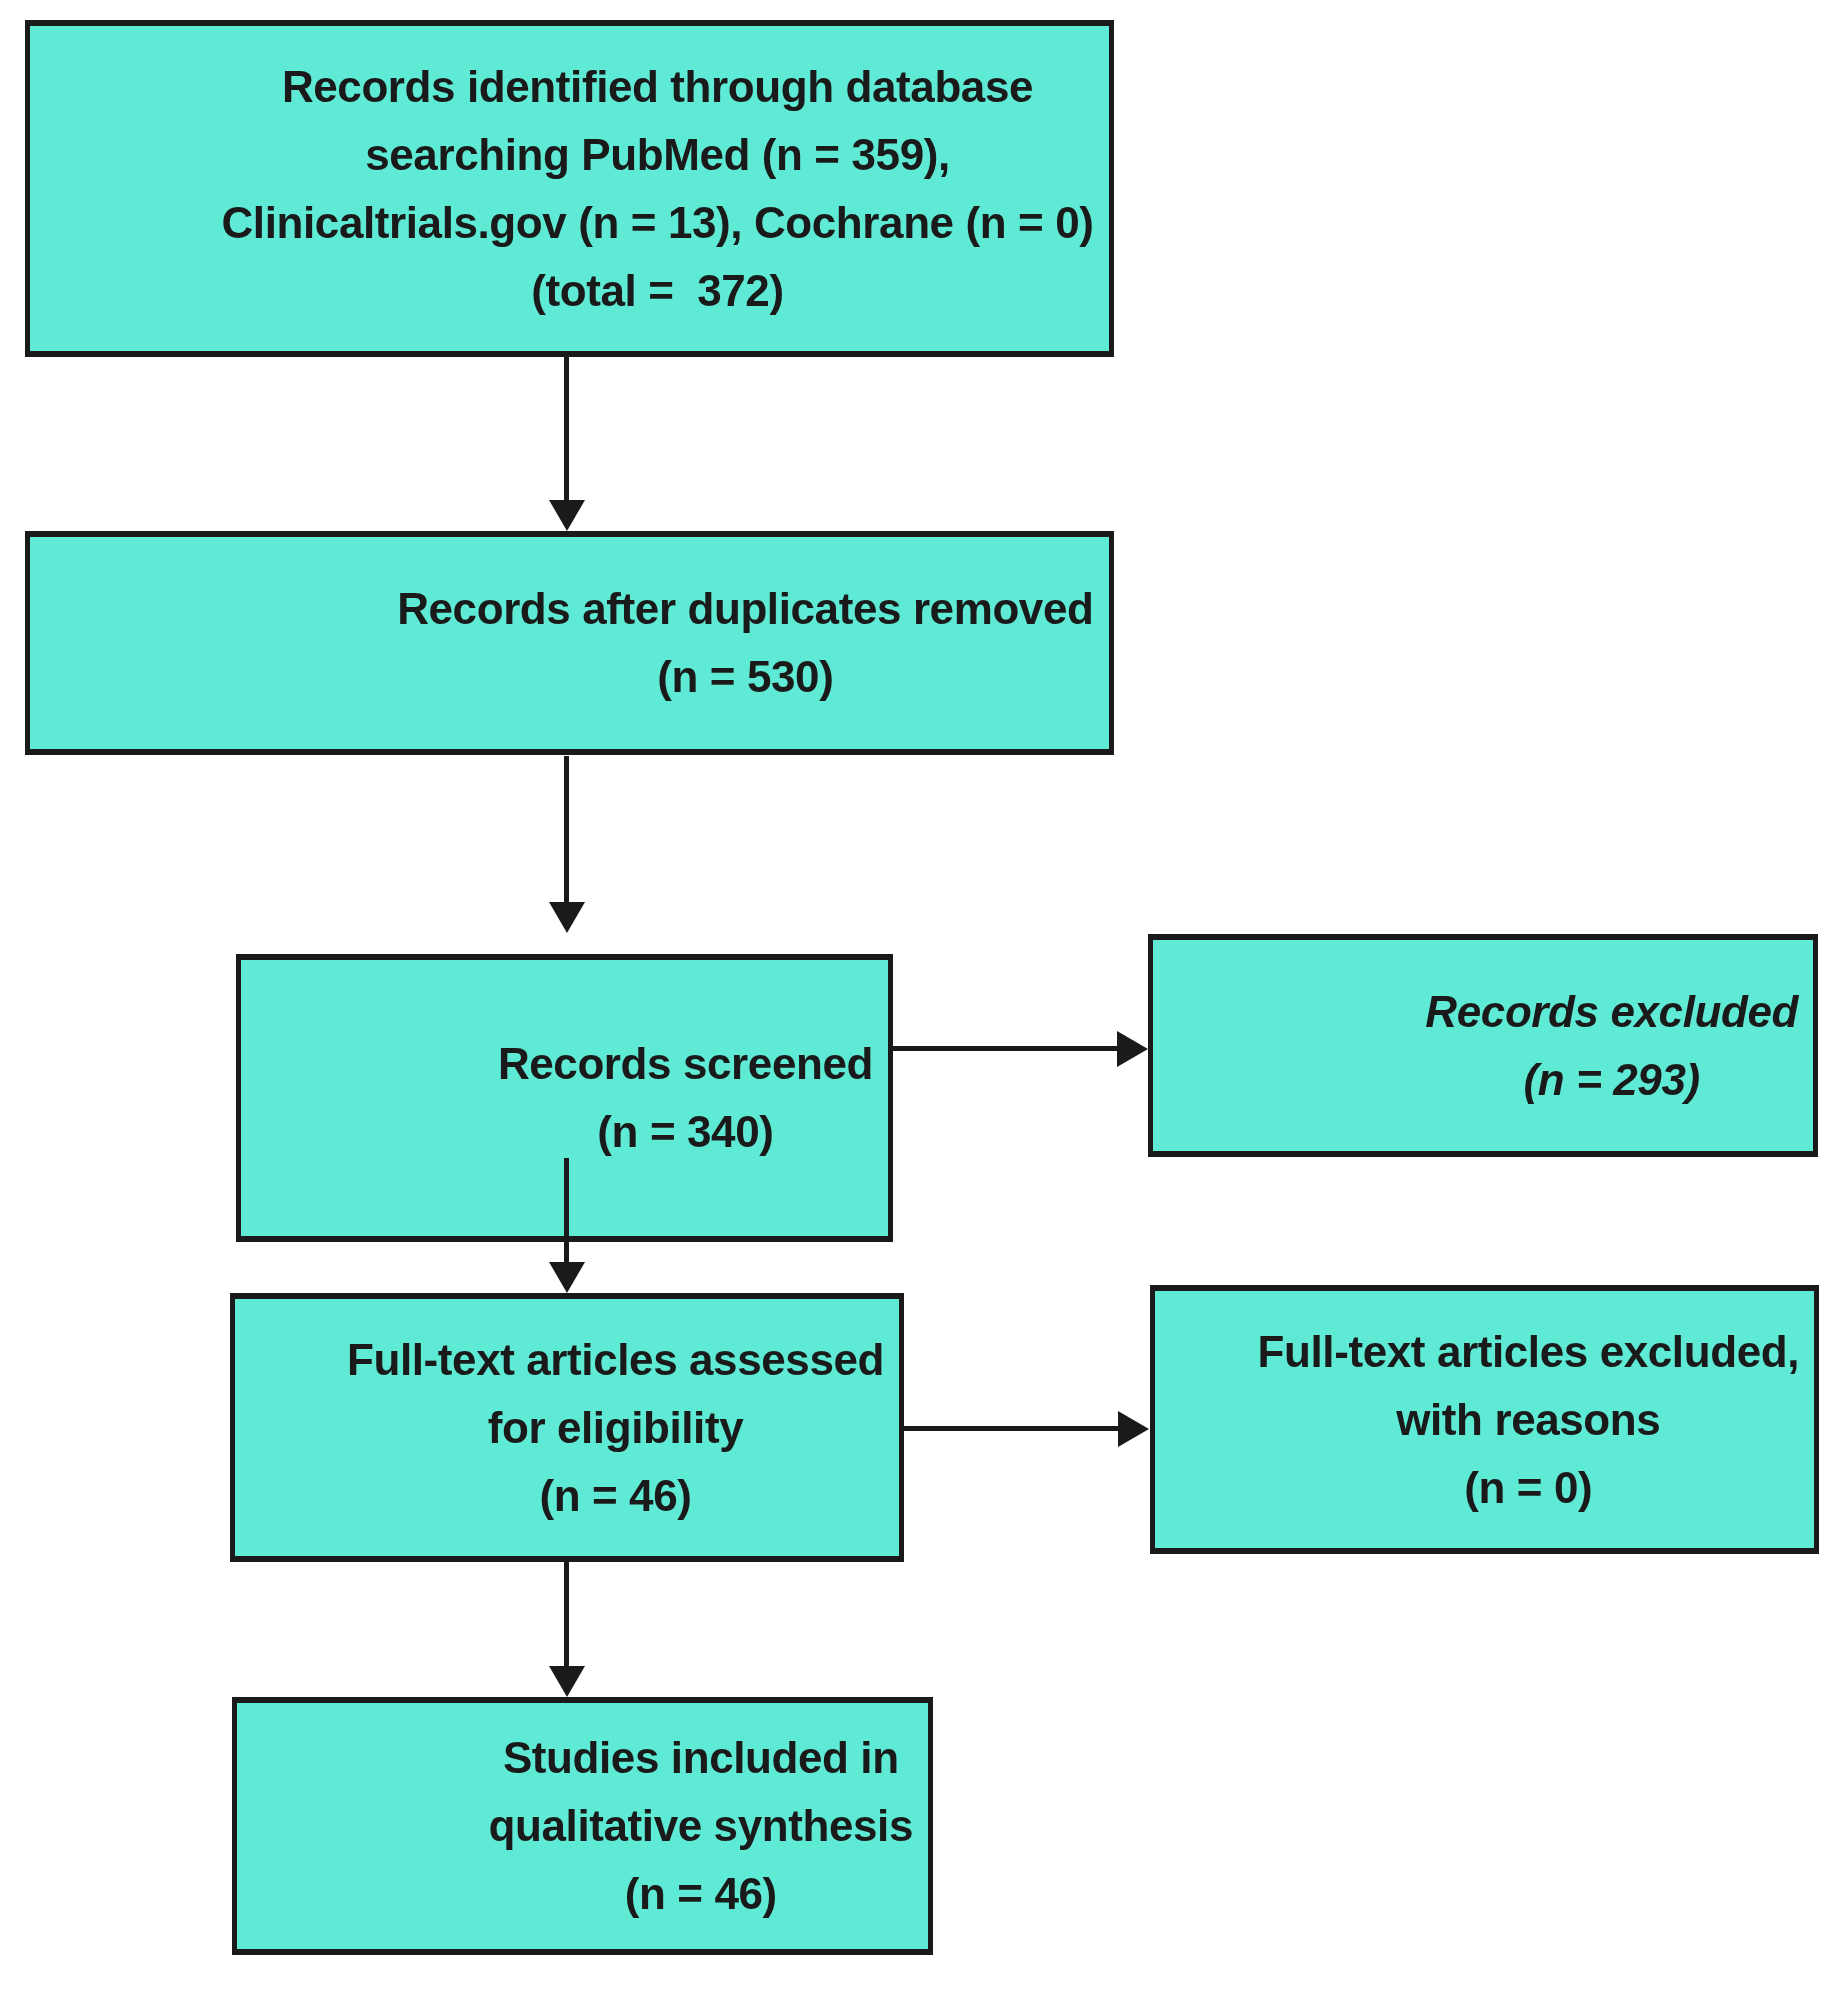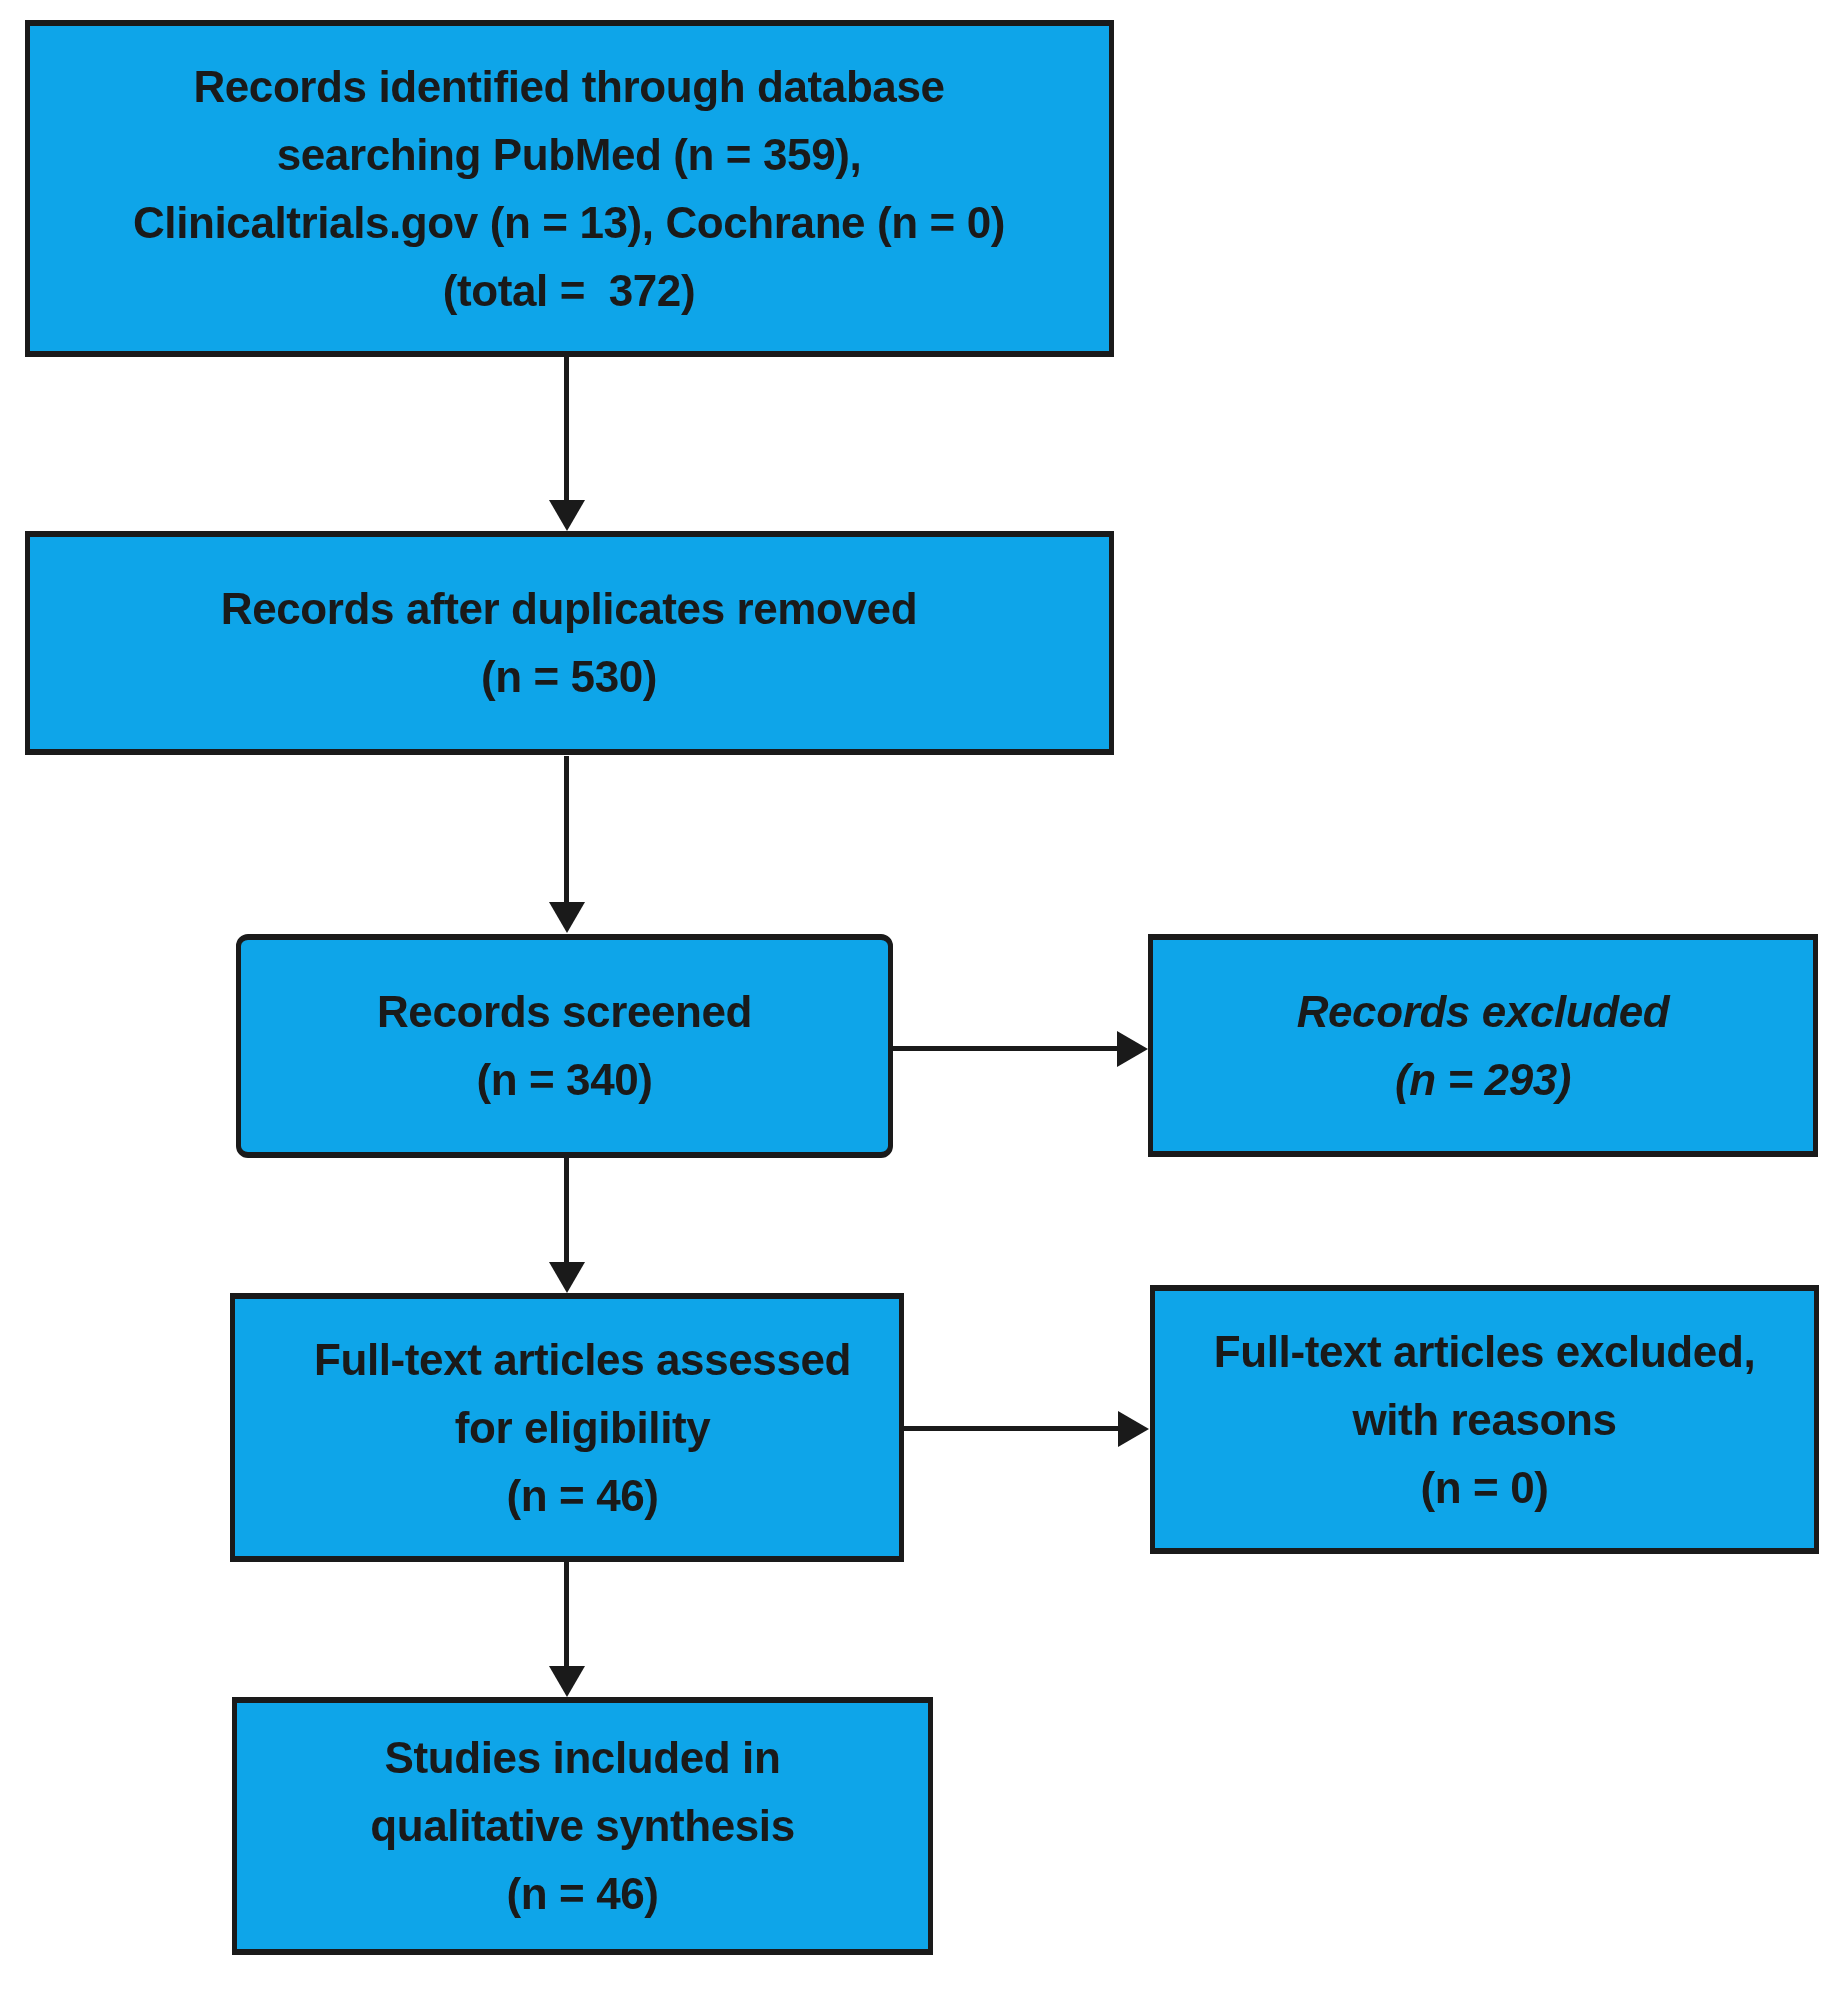--- a/index.html
+++ b/index.html
@@ -7,27 +7,27 @@
     position: relative;
     width: 1844px;
     height: 1995px;
     background: #ffffff;
     font-family: "Liberation Sans", sans-serif;
     overflow: hidden;
   }
   .node {
     position: absolute;
     box-sizing: border-box;
-    background: #0ea5e9;
+    background: #5eead4;
     border: 5.2px solid #1a1a1a;
     border-top-width: 6.7px;
     border-bottom-width: 6.7px;
     display: flex;
     align-items: center;
-    justify-content: center;
+    justify-content: flex-end;
     text-align: center;
   }
   .node-text {
     white-space: pre-wrap;
     font-weight: 700;
     font-size: 44px;
     line-height: 68px;
     letter-spacing: -0.4px;
     color: #1a1a1a;
     padding: 0 15px;
@@ -42,21 +42,21 @@
   }
   .arrow-right {
     position: absolute; width: 0; height: 0;
     border-top: 18px solid transparent;
     border-bottom: 18px solid transparent;
     border-left: 31px solid #1a1a1a;
   }
   
   #node-identification   { left: 24.5px;   top: 20px;   width: 1089px; height: 337px; }
   #node-deduplicated     { left: 24.5px;   top: 531px;  width: 1089px; height: 224px; }
-  #node-screened         { left: 236px;  top: 934px; width: 657px;  height: 224px; border-radius: 12px; }
+  #node-screened         { left: 236px;  top: 954px; width: 657px;  height: 288px; }
   #node-excluded         { left: 1148px; top: 934px; width: 670px;  height: 223px; font-style: italic; }
   #node-fulltext-assessed{ left: 230px;  top: 1293px; width: 674px;  height: 269px; padding-left: 31px; }
   #node-fulltext-excluded{ left: 1150px; top: 1285px; width: 669px;  height: 269px; }
   #node-included         { left: 232px;  top: 1697px; width: 701px;  height: 258px; }
   
   #v1-line { left: 564px; top: 357px;  height: 146px; }
   #v1-head { left: 549px; top: 500px; }
   #v2-line { left: 564px; top: 756px; height: 148px; }
   #v2-head { left: 549px; top: 902px; }
   #v3-line { left: 564px; top: 1158px; height: 105px; }

